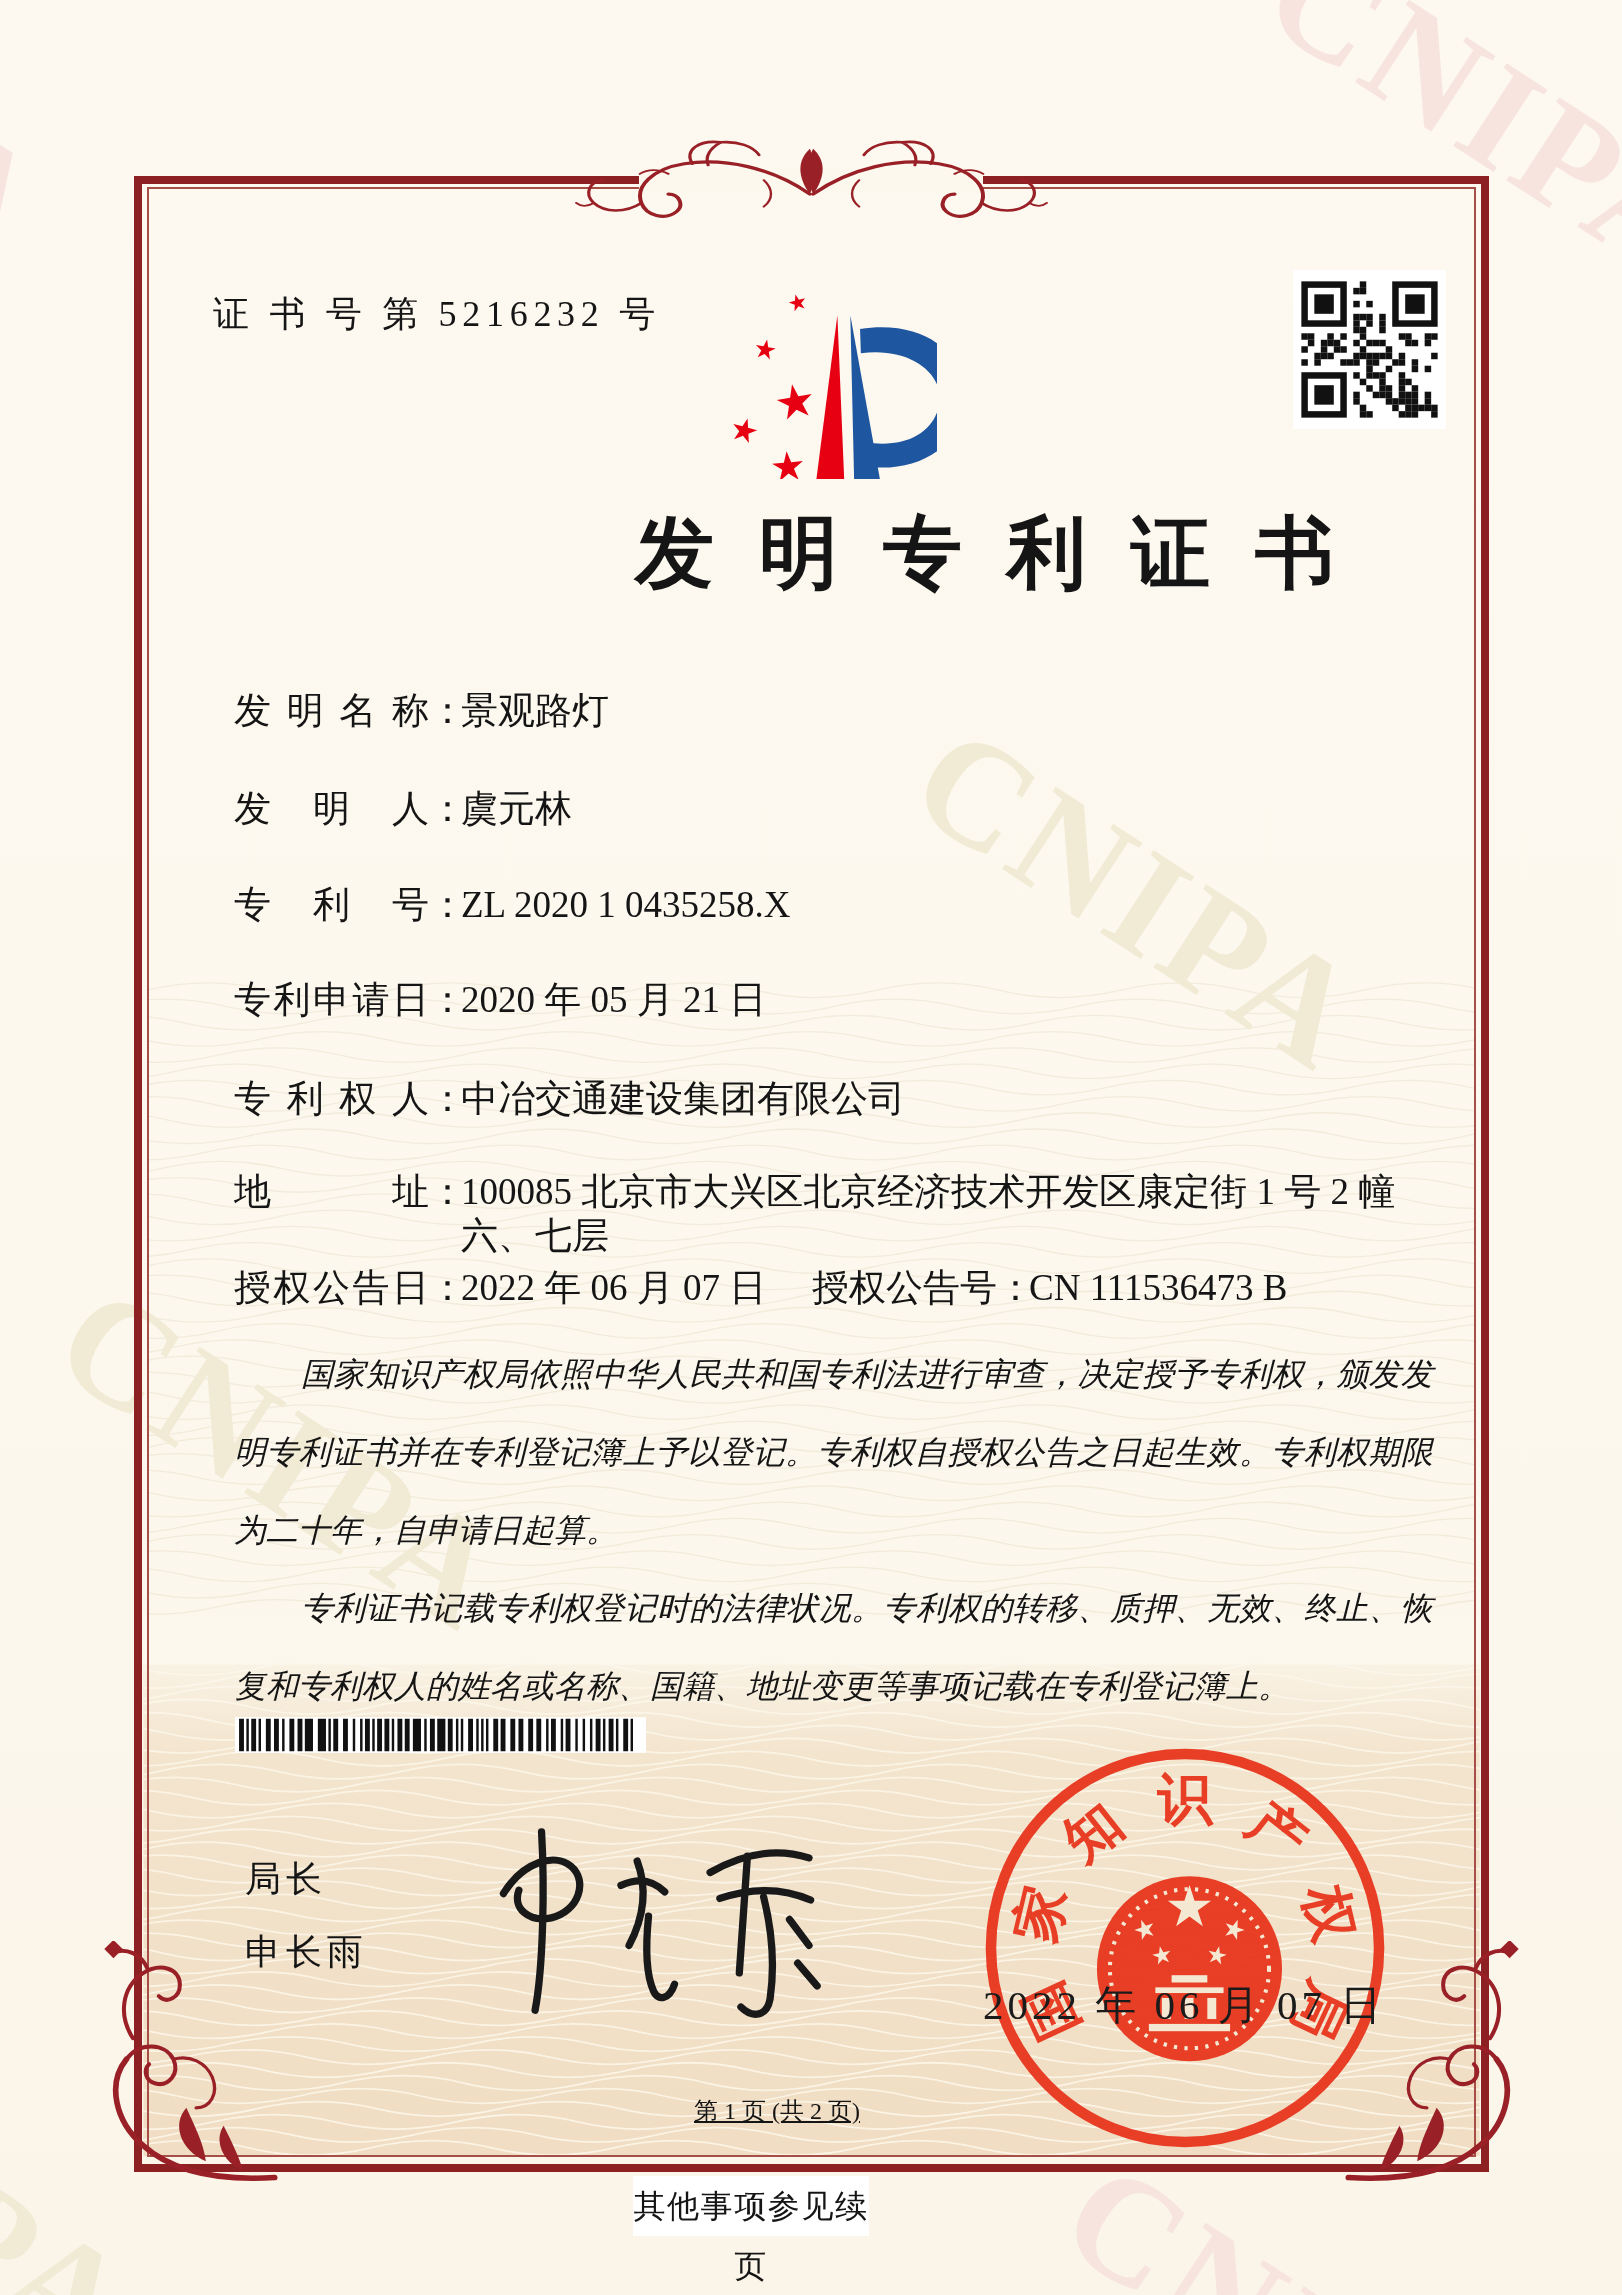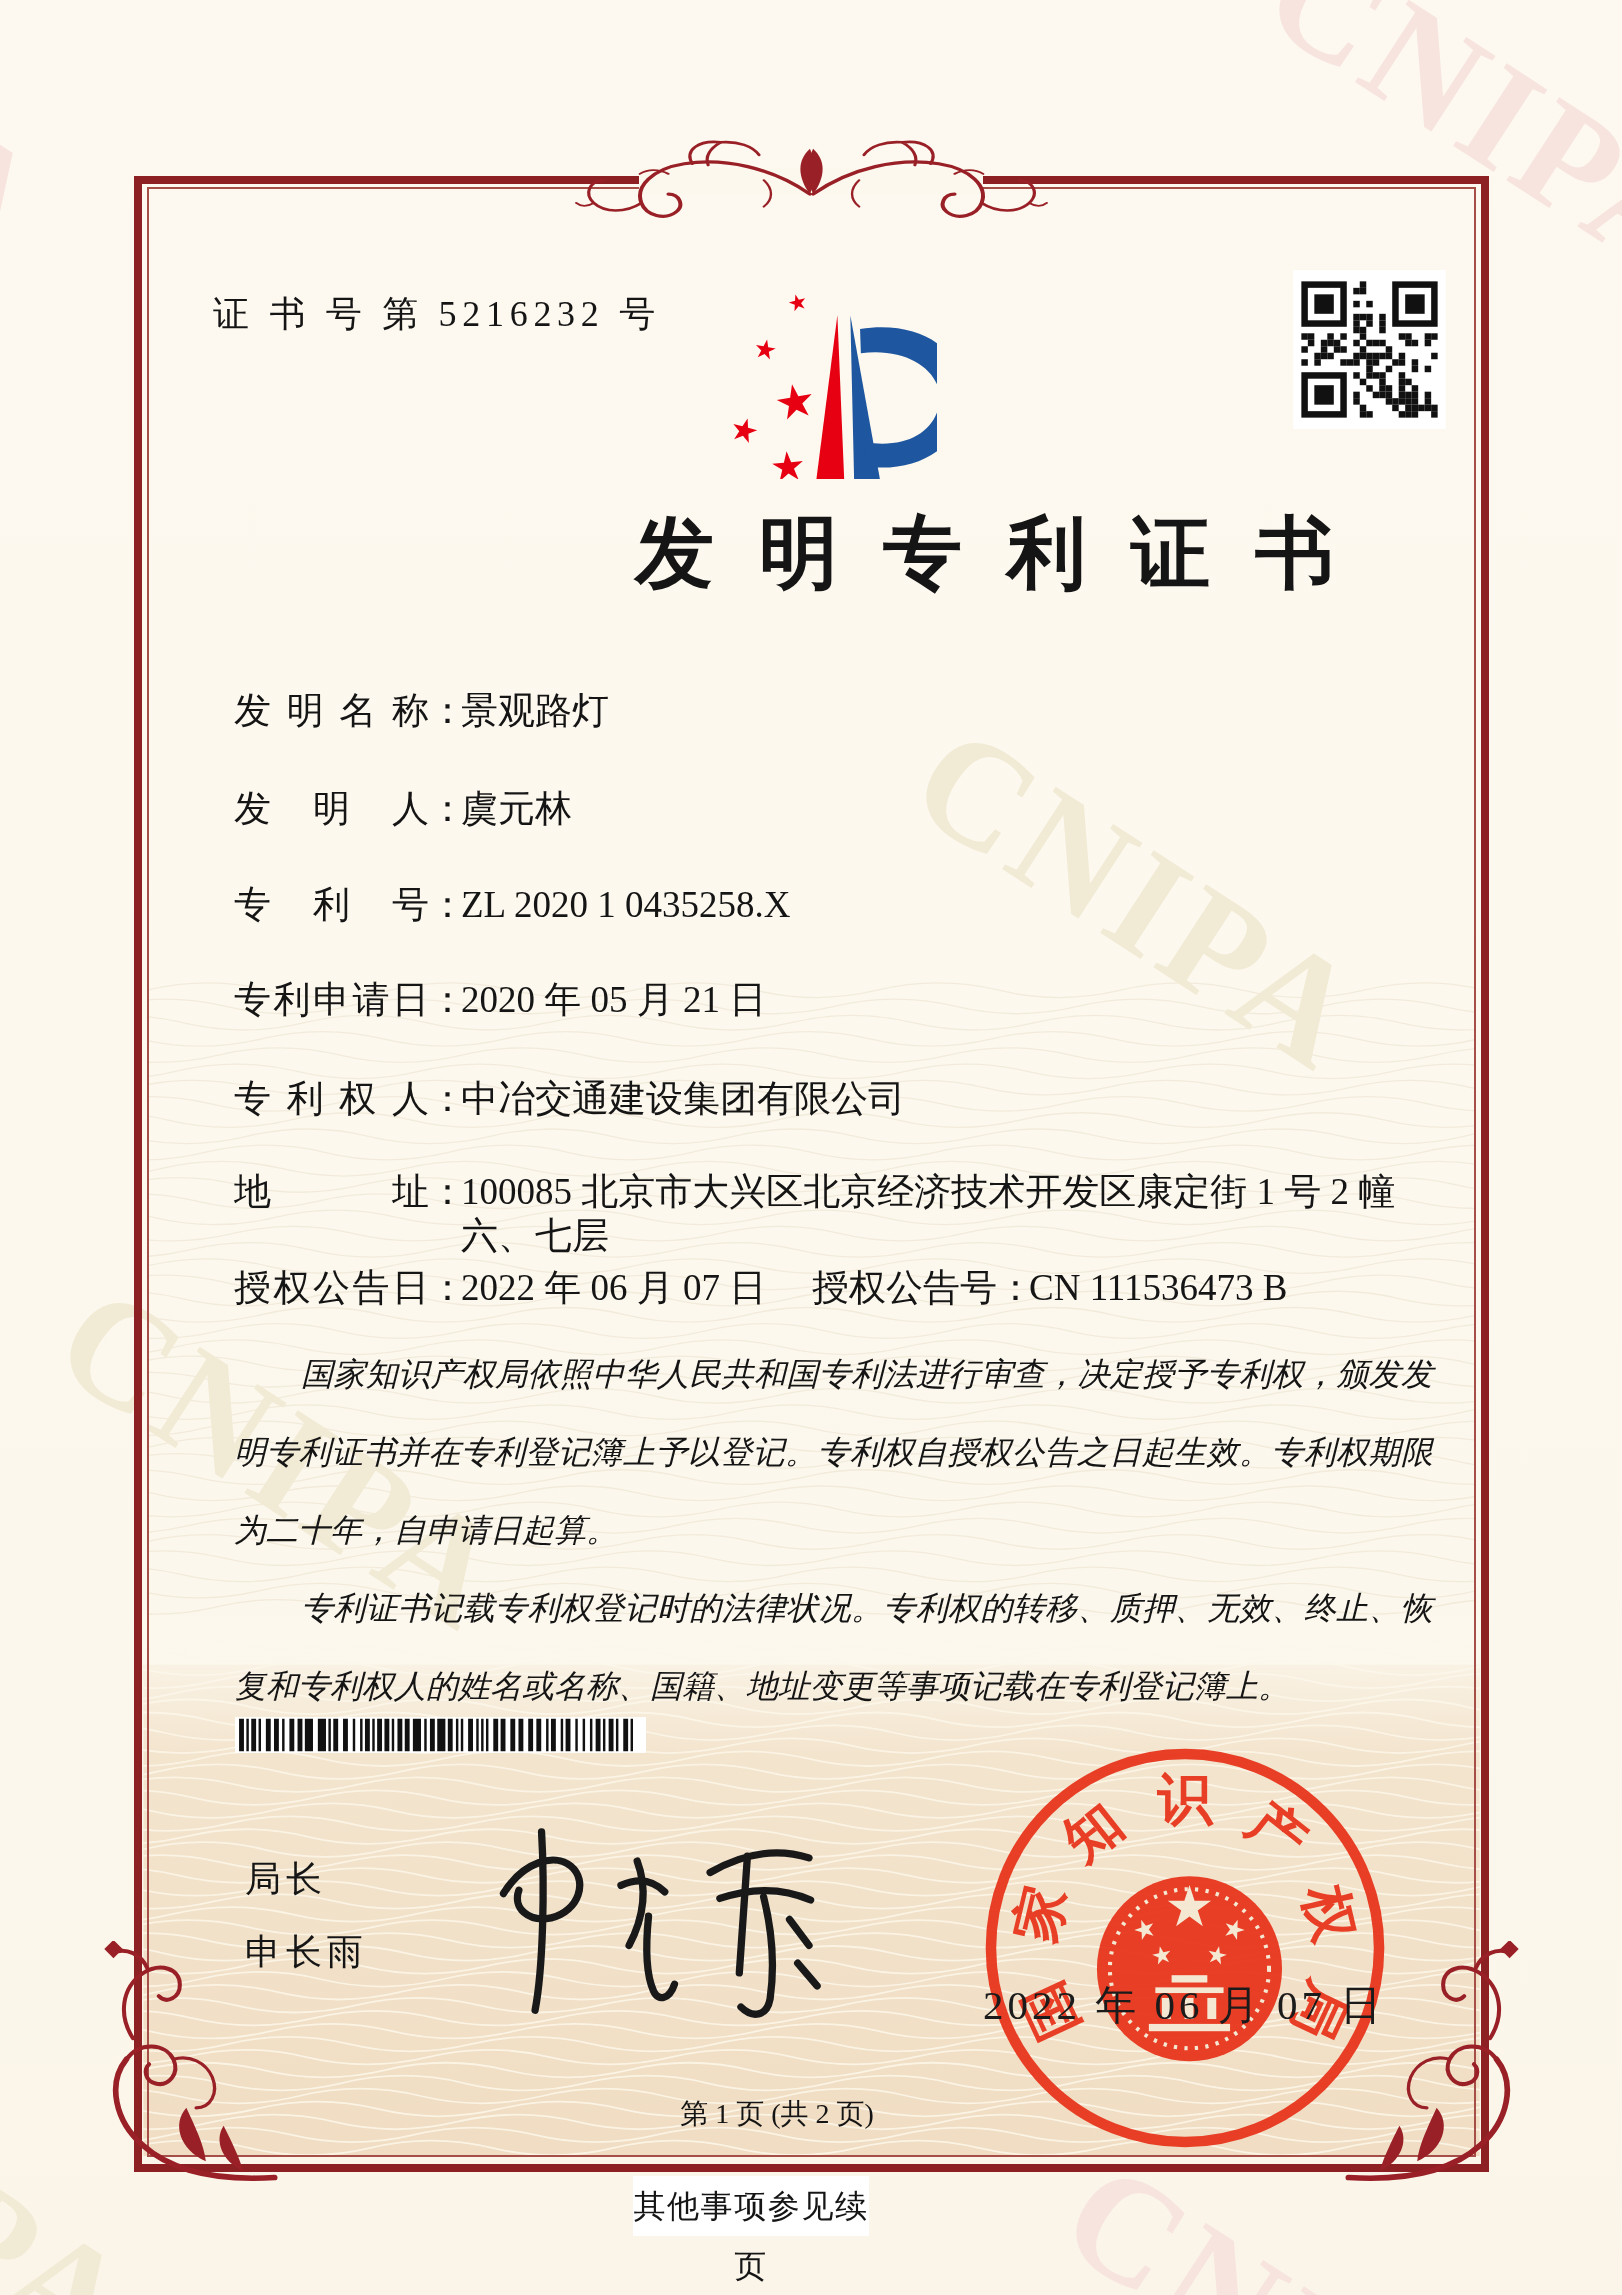--- a/index.html
+++ b/index.html
@@ -47,21 +47,21 @@
   
   .waves{position:absolute; pointer-events:none;}
   .barcode{position:absolute; left:235px; top:1717px; width:411px; height:36px;}
   .director-title{position:absolute; left:245px; top:1855px; font-size:36px; letter-spacing:4.9px;}
   .director-name{position:absolute; left:245px; top:1928px; font-size:36px; letter-spacing:4.9px;}
   .signature{position:absolute; left:467px; top:1814px; width:389px; height:215px;}
   .seal{position:absolute; left:980px; top:1743px; width:410px; height:410px; opacity:.95;}
   .seal-char{font-size:68px; font-weight:bold; fill:#e8361d; font-family:"Liberation Serif","DejaVu Serif",serif;}
   .seal-date{position:absolute; left:957px; top:1978px; width:454px; text-align:center;
     font-size:41px; letter-spacing:4px; color:#1b1b1b; z-index:6;}
-  .page-footer{position:absolute; left:574px; top:2095px; width:406px; text-align:center; font-size:28px;}
+  .page-footer{position:absolute; left:574px; top:2095px; width:406px; text-align:center; font-size:24px;text-decoration:underline;}
   .cont-box{position:absolute; left:633px; top:2176px; width:236px; height:60px; background:#ffffff;
     text-align:center; line-height:60px; font-size:32px; letter-spacing:1.6px;}
   .z2{z-index:2;} .z3{z-index:3;} .z4{z-index:4;} .z5{z-index:5;}
 </style>
 </head>
 <body>
 
 <svg width="0" height="0" style="position:absolute">
   <defs>
     <path id="star5" d="M0,-1 L0.2245,-0.309 L0.951,-0.309 L0.3633,0.118 L0.5878,0.809 L0,0.382 L-0.5878,0.809 L-0.3633,0.118 L-0.951,-0.309 L-0.2245,-0.309 Z"></path>

